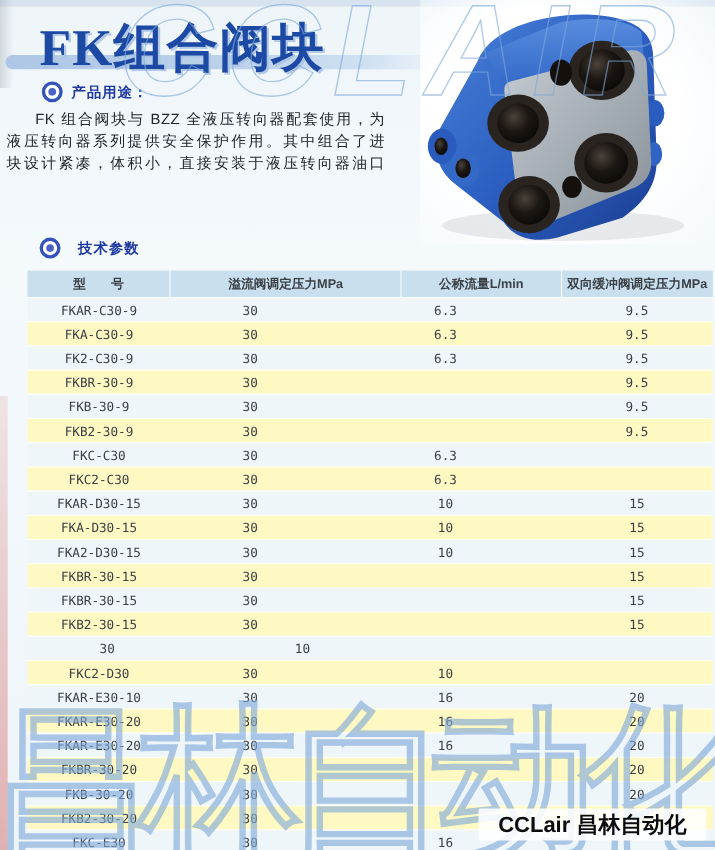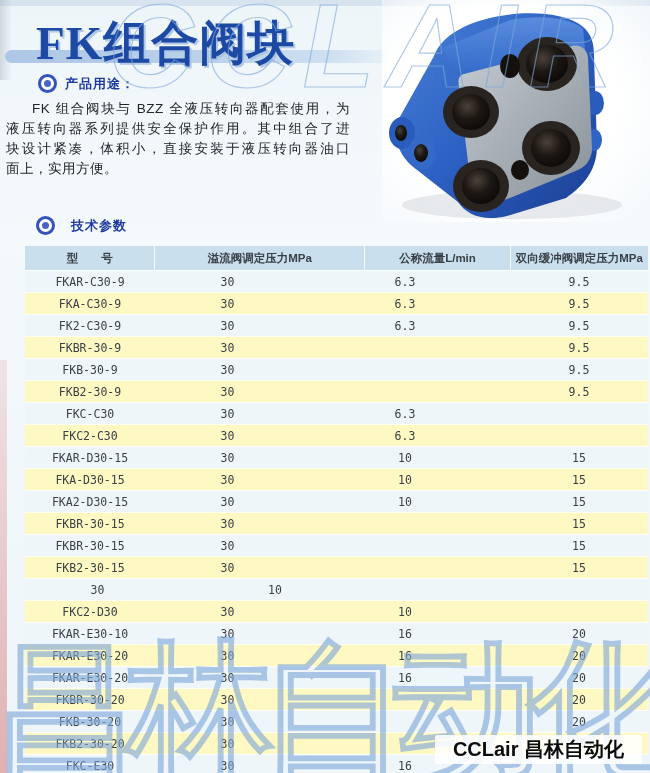--- a/index.html
+++ b/index.html
@@ -140,21 +140,20 @@
   <span class="bullseye">
       <i></i>
     </span>
   <span class="section-title">产品用途：</span>
 </div>
 
 <div class="usage-text">
   <div class="ln indent fill">FK 组合阀块与 BZZ 全液压转向器配套使用，为</div>
   <div class="ln fill">液压转向器系列提供安全保护作用。其中组合了进</div>
   <div class="ln fill">块设计紧凑，体积小，直接安装于液压转向器油口</div>
-  <div class="ln">面上，实用方便。</div>
 </div>
 
 <div class="section-head specs-head">
   <span class="bullseye">
       <i></i>
     </span>
   <span class="section-title">技术参数</span>
 </div>
 
 <div class="spec-table">

